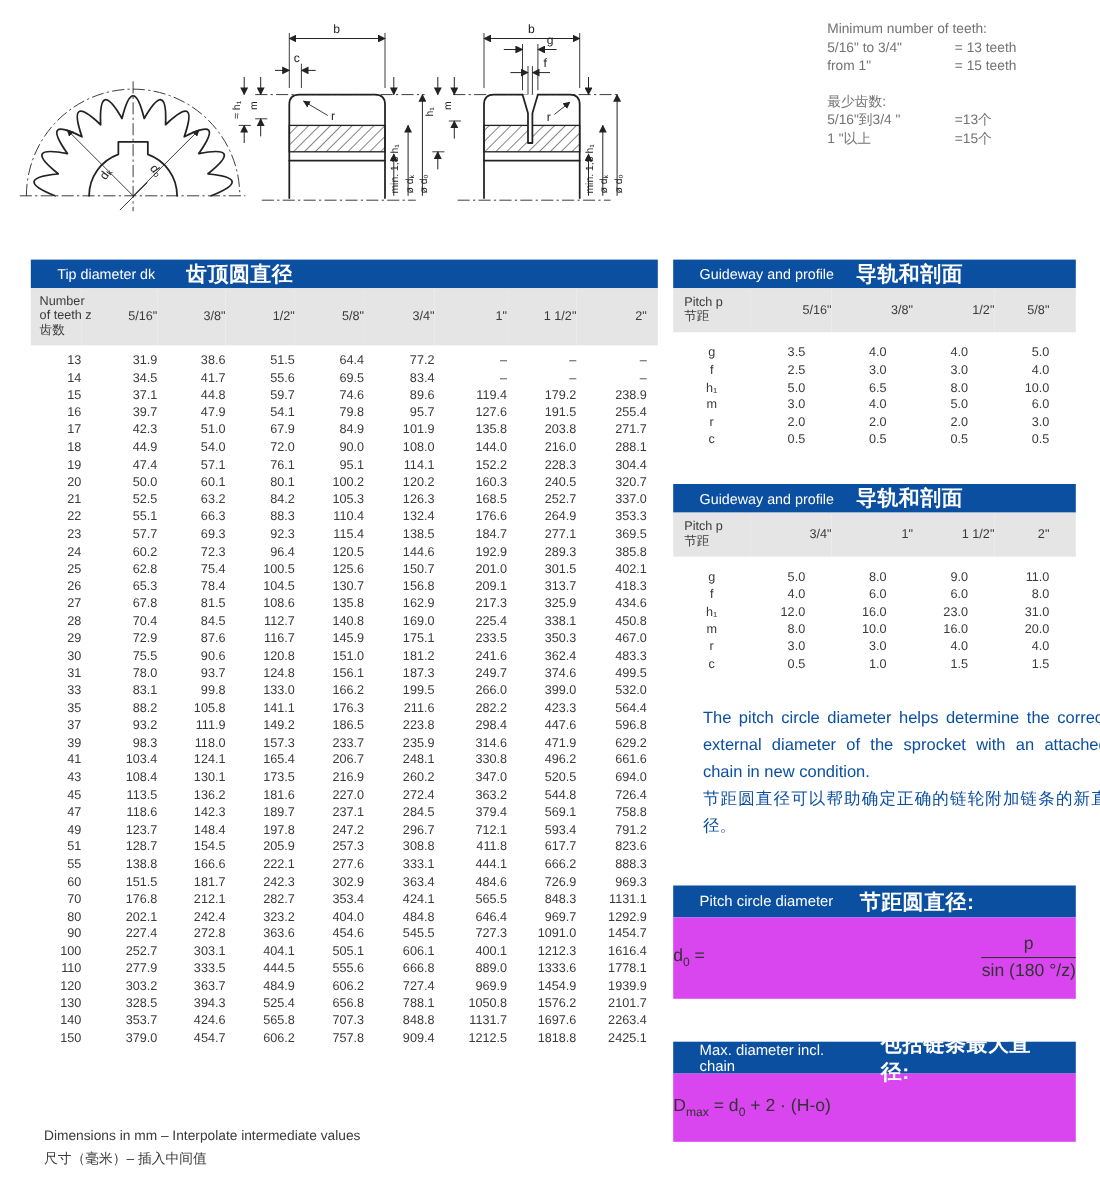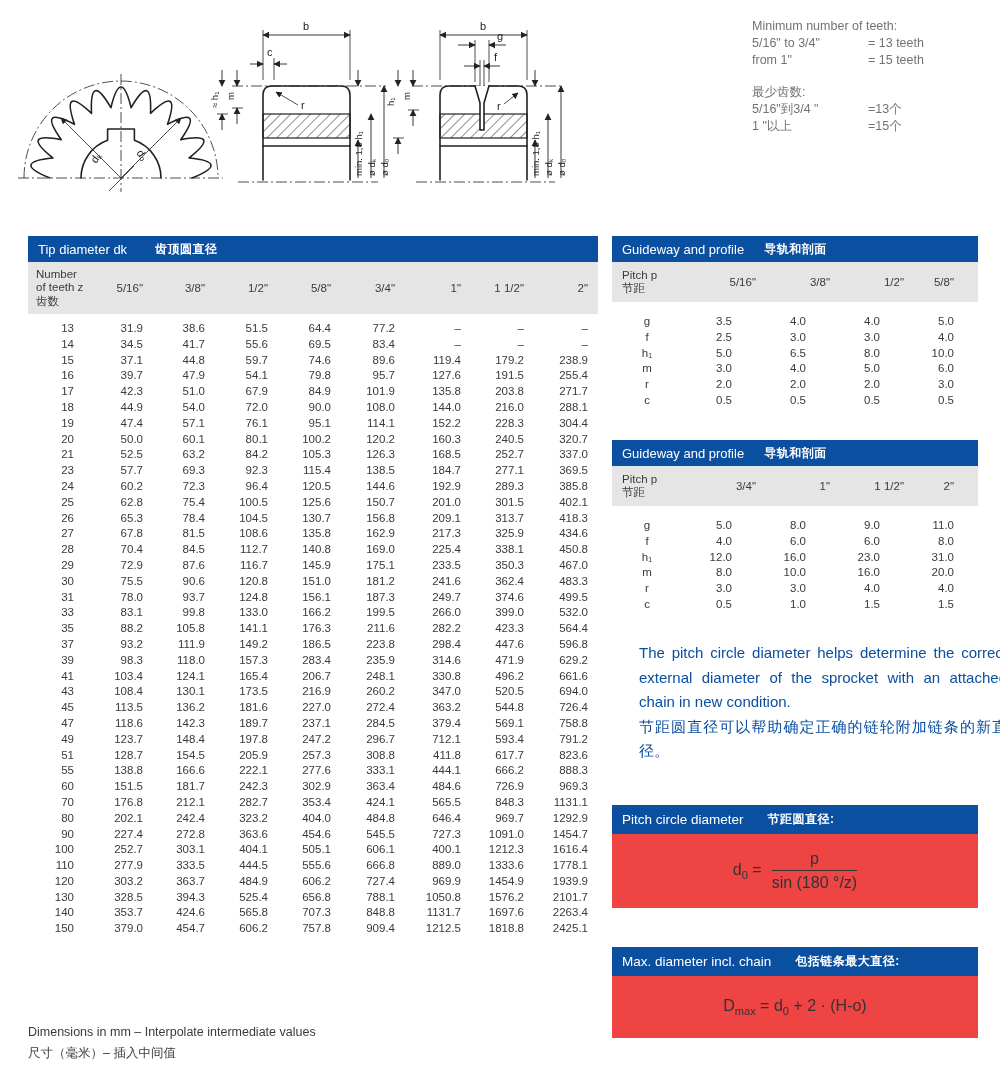--- a/index.html
+++ b/index.html
@@ -3,22 +3,22 @@
 <meta charset="utf-8">
 <style>
   html,body { margin:0; padding:0; background:#fff; }
   body { font-family:"Liberation Sans", sans-serif; color:#3a3a3a; }
   #page { position:relative; width:1000px; height:1076px; background:#fff; overflow:hidden; }
 
   .abs { position:absolute; }
 
   
   .bluebar { background:#0b4fa1; color:#fff; height:26px; display:flex; align-items:center;
-             padding:0 10px; font-size:13px; gap:28px; }
-  .bluebar .zh { font-weight:700; font-size:12px; letter-spacing:.5px; }
+             padding:0 24px; font-size:13px; gap:28px; }
+  .bluebar .zh { font-weight:700; font-size:19px; letter-spacing:.5px; }
   .bluebar.tall { height:29px; font-size:13.5px; gap:24px; }
 
   
   table { border-collapse:collapse; width:100%; table-layout:fixed; }
   thead th { background:#e5e5e5; font-weight:400; font-size:11.5px; text-align:right;
              vertical-align:middle; height:52px; padding:0; }
   thead th.lblhead { text-align:left; padding-left:8px; white-space:nowrap; overflow:visible; }
   thead th.lblhead div { line-height:13.5px; }
   tbody td { font-size:11.5px; text-align:right; line-height:15.8px; padding:0; white-space:nowrap; }
   td.lbl { text-align:right; }
@@ -33,21 +33,21 @@
 
   
   #note { font-size:12.5px; line-height:17px; color:#737373; }
   #note .row span.d { display:inline-block; width:116px; }
   #note .spacer { height:15px; }
 
   
   #para { color:#0b4fa1; font-size:15px; line-height:24.5px; text-align:justify; }
 
   
-  .fbody { background:#ef4444; display:flex; align-items:center; justify-content:center; font-size:16px; color:#333; }
+  .fbody { background:#d946ef; display:flex; align-items:center; justify-content:space-between; font-size:16px; color:#333; }
   .frac { display:inline-block; text-align:center; vertical-align:middle; margin-left:10px; }
   .frac .num { padding:0 10px 2px; border-bottom:1.4px solid #333; }
   .frac .den { padding-top:3px; }
   sub { font-size:11px; }
 
   
   #footer { font-size:12.5px; line-height:21px; color:#3a3a3a; }
 
   
   svg { overflow:visible; }
@@ -331,20 +331,31 @@
             <td>52.5</td>
             <td>63.2</td>
             <td>84.2</td>
             <td>105.3</td>
             <td>126.3</td>
             <td>168.5</td>
             <td>252.7</td>
             <td>337.0</td>
           </tr>
           <tr>
+            <td class="lbl">22</td>
+            <td>55.1</td>
+            <td>66.3</td>
+            <td>88.3</td>
+            <td>110.4</td>
+            <td>132.4</td>
+            <td>176.6</td>
+            <td>264.9</td>
+            <td>353.3</td>
+          </tr>
+          <tr>
             <td class="lbl">23</td>
             <td>57.7</td>
             <td>69.3</td>
             <td>92.3</td>
             <td>115.4</td>
             <td>138.5</td>
             <td>184.7</td>
             <td>277.1</td>
             <td>369.5</td>
           </tr>
@@ -467,21 +478,21 @@
             <td>223.8</td>
             <td>298.4</td>
             <td>447.6</td>
             <td>596.8</td>
           </tr>
           <tr>
             <td class="lbl">39</td>
             <td>98.3</td>
             <td>118.0</td>
             <td>157.3</td>
-            <td>283.4</td>
+            <td>233.7</td>
             <td>235.9</td>
             <td>314.6</td>
             <td>471.9</td>
             <td>629.2</td>
           </tr>
           <tr>
             <td class="lbl">41</td>
             <td>103.4</td>
             <td>124.1</td>
             <td>165.4</td>
@@ -841,18 +852,18 @@
       <span>Max. diameter incl. chain</span>
       <span class="zh">包括链条最大直径:</span>
     </div>
     <div class="fbody" style="height:62px;">
       <span>
         <span>D</span><sub>max</sub><span> = </span><span>d</span><sub>0</sub><span> + 2  · (H-o)</span>
       </span>
     </div>
   </div>
 
-  <div id="footer" class="abs" style="left:28px; top:1022px;">
+  <div id="footer" class="abs" style="left:40px; top:1022px;">
     <div>Dimensions in mm – Interpolate intermediate values</div>
     <div>尺寸（毫米）– 插入中间值</div>
   </div>
 
 </div>
 
 </body></html>

